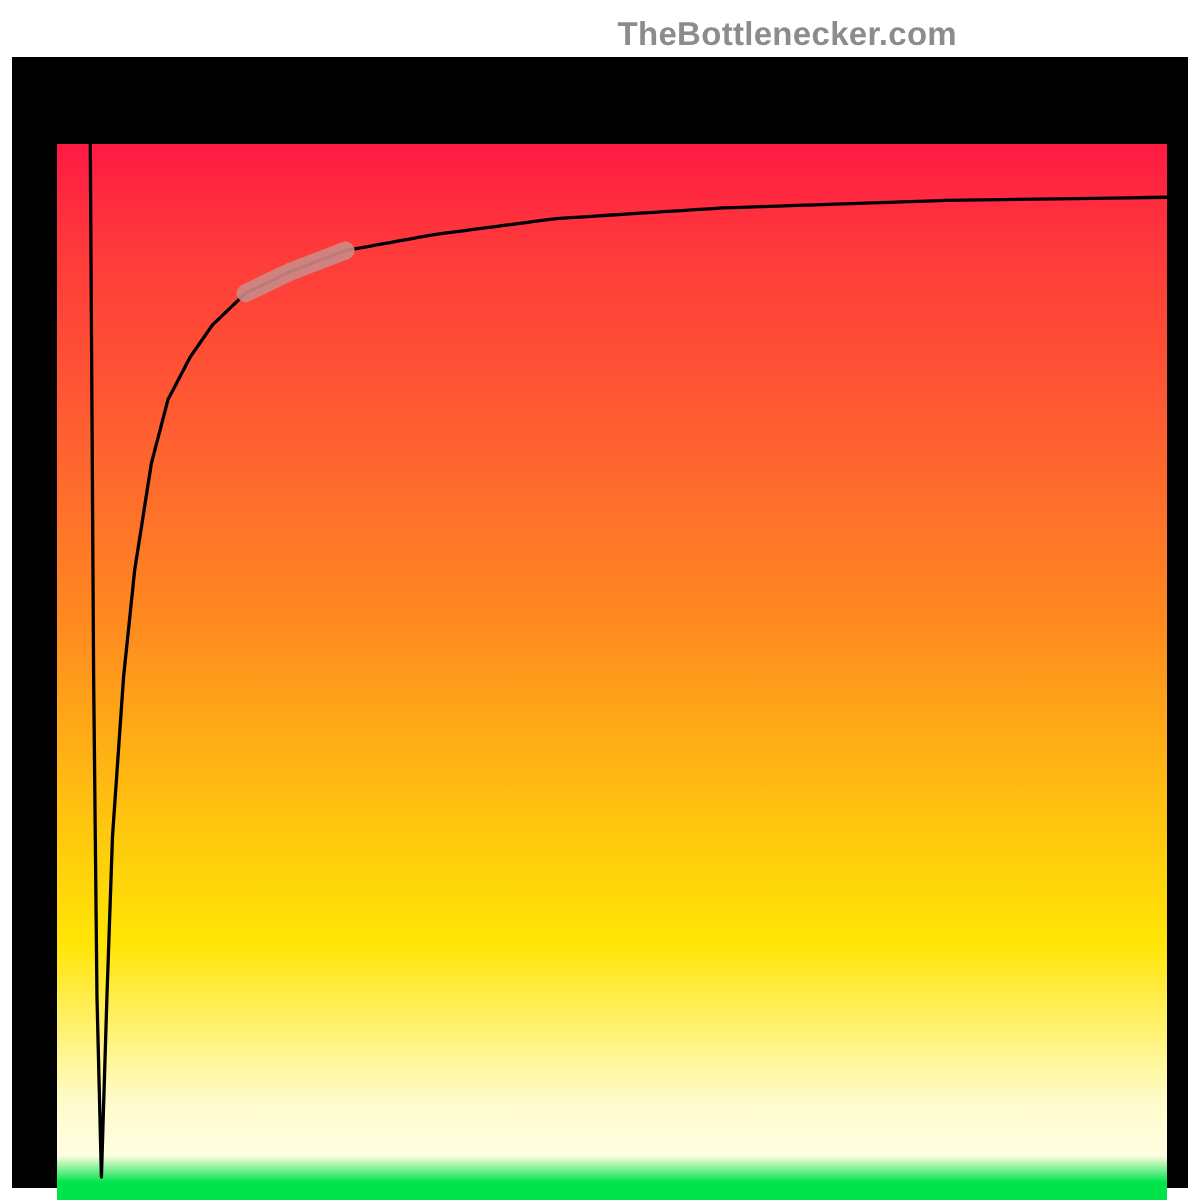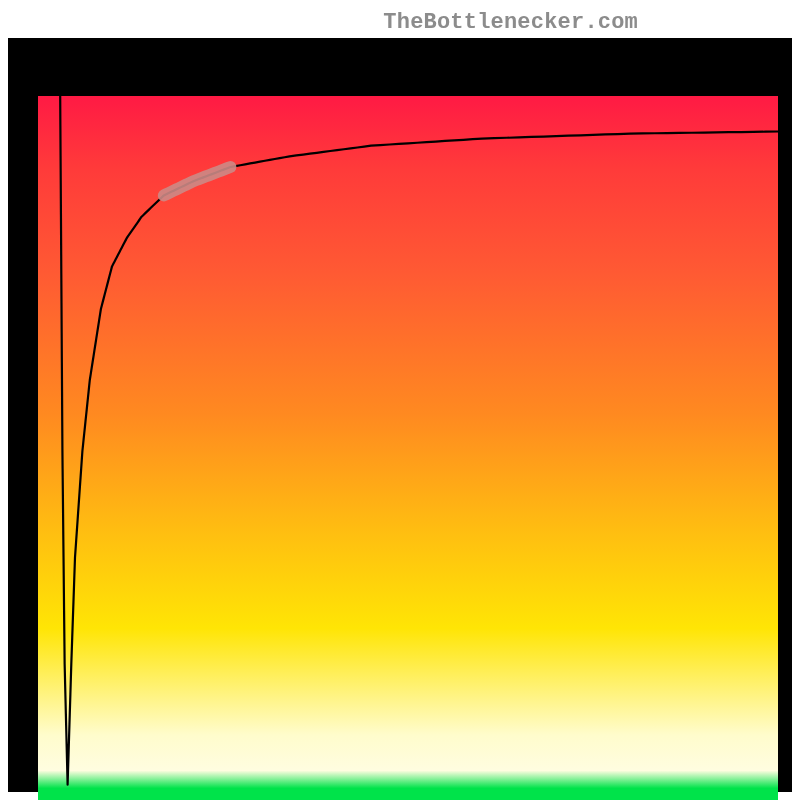--- a/index.html
+++ b/index.html
@@ -8,21 +8,20 @@
     width: 800px;
     height: 800px;
     background: #fff;
     overflow: hidden;
     font-family: Arial, Helvetica, sans-serif;
   }
   .frame {
     position: relative;
     width: 652px;
     height: 800px;
-    font-family: Liberation Mono, monospace;
   }
   .plot-outer {
     position: absolute;
     left: 8px;
     top: 38px;
     width: 784px;
     height: 754px;
     background: #000;
   }
   .plot-inner {

